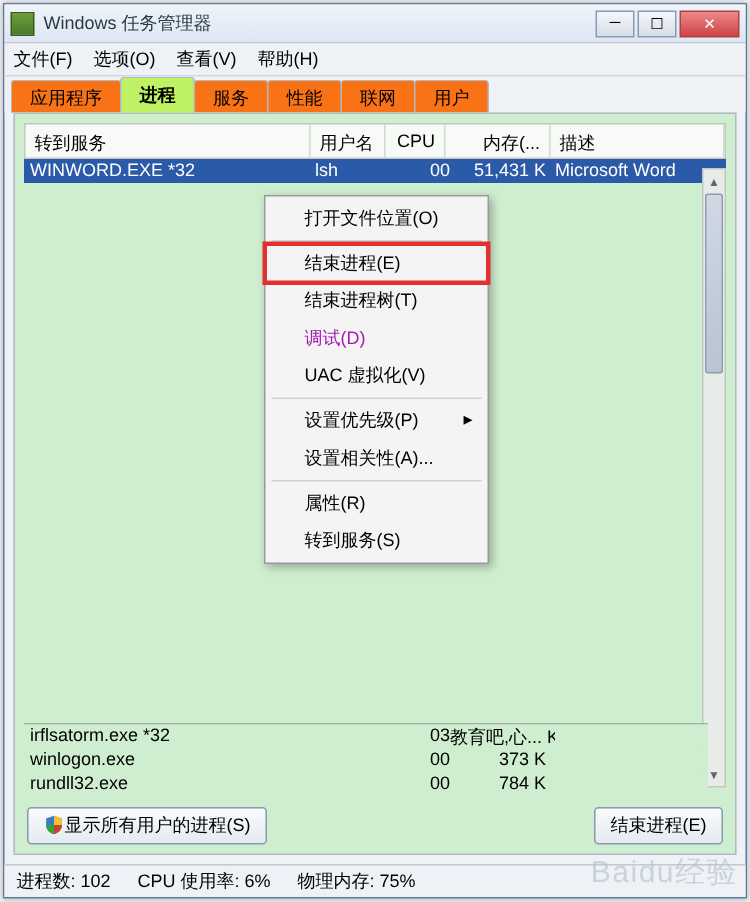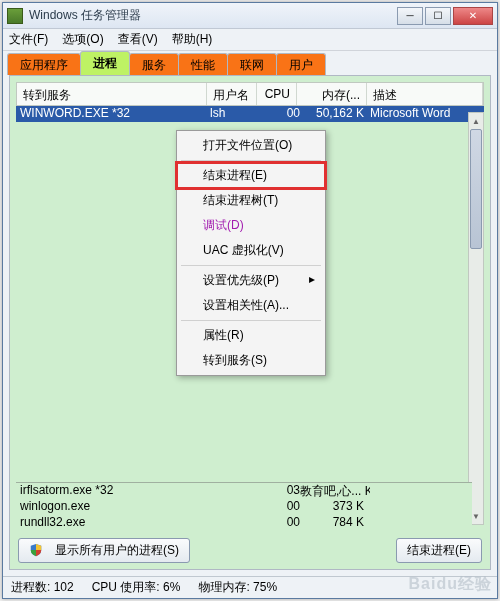--- a/index.html
+++ b/index.html
@@ -38,38 +38,38 @@
 .proc-cell.name { width: 190px; }
 .proc-cell.user { width: 50px; }
 .proc-cell.cpu { width: 40px; text-align: right; }
 .proc-cell.mem { width: 70px; text-align: right; padding-right: 6px; }
 .proc-cell.desc { flex: 1; }
 
 .bottom-rows { position: absolute; bottom: 38px; left: 6px; right: 18px; border-top: 1px solid #a0b0a0; }
 .bottom-rows .proc-row { background: #cfeecf; }
 
 .buttons-row { height: 30px; display: flex; justify-content: space-between; align-items: center; padding: 4px 2px 0; }
-.btn { padding: 3px 10px; border: 1px solid #8a9ab0; background: linear-gradient(#fafbfc, #e4eaf0); border-radius: 3px; display: flex; align-items: center; gap: 12px; }
+.btn { padding: 3px 10px; border: 1px solid #8a9ab0; background: linear-gradient(#fafbfc, #e4eaf0); border-radius: 3px; display: flex; align-items: center; gap: 0; }
 .shield-icon { width: 14px; height: 14px; display: inline-block; }
 
 .statusbar { height: 22px; display: flex; align-items: center; padding: 0 8px; gap: 18px; background: #eef2f6; border-top: 1px solid #c0c8d0; }
 
 .context-menu { position: absolute; left: 176px; top: 130px; width: 150px; background: #f4f4f4; border: 1px solid #9a9a9a; box-shadow: 2px 2px 6px rgba(0,0,0,0.3); padding: 2px 0; z-index: 100; }
 .ctx-item { padding: 4px 10px 4px 26px; cursor: default; }
 .ctx-item.disabled { color: #a21caf; }
 .ctx-sep { height: 1px; background: #d0d0d0; margin: 2px 4px; }
 .ctx-item.highlighted { outline: 3px solid #e03030; outline-offset: -1px; }
 
 .scrollbar-v { position: absolute; right: 6px; top: 36px; bottom: 44px; width: 16px; background: #e8ece8; border: 1px solid #c0c8c0; }
 .scroll-thumb { position: absolute; left: 1px; right: 1px; top: 16px; height: 120px; background: linear-gradient(#d0d8e4, #b8c4d4); border: 1px solid #8a9ab0; border-radius: 2px; }
 .scroll-arr { position: absolute; left: 0; right: 0; height: 16px; display: flex; align-items: center; justify-content: center; font-size: 8px; color: #666; }
 .scroll-arr.up { top: 0; }
 .scroll-arr.down { bottom: 0; }
 
-.watermark { position: absolute; right: 8px; bottom: 6px; font-size: 16px; color: rgba(180,190,200,0.6); font-weight: bold; letter-spacing: 1px; pointer-events: none; }
+.watermark { position: absolute; right: 8px; bottom: 6px; font-size: 20px; color: rgba(180,190,200,0.6); font-weight: normal; letter-spacing: 1px; pointer-events: none; }
 </style>
 </head>
 <body>
 
 <div class="window">
 
   <div class="titlebar">
     <div class="titlebar-icon"></div>
     <div class="titlebar-title">Windows 任务管理器</div>
     <div class="win-btns">
@@ -103,21 +103,21 @@
       <div class="col-h cpu">CPU</div>
       <div class="col-h mem">内存(...</div>
       <div class="col-h desc">描述</div>
     </div>
 
     <div class="process-list">
       <div class="proc-row selected">
         <div class="proc-cell name">WINWORD.EXE *32</div>
         <div class="proc-cell user">lsh</div>
         <div class="proc-cell cpu">00</div>
-        <div class="proc-cell mem">50,162 K</div>
+        <div class="proc-cell mem">51,431 K</div>
         <div class="proc-cell desc">Microsoft Word</div>
       </div>
     </div>
 
     <div class="scrollbar-v">
       <div class="scroll-arr up">▲</div>
       <div class="scroll-thumb"></div>
       <div class="scroll-arr down">▼</div>
     </div>
 

